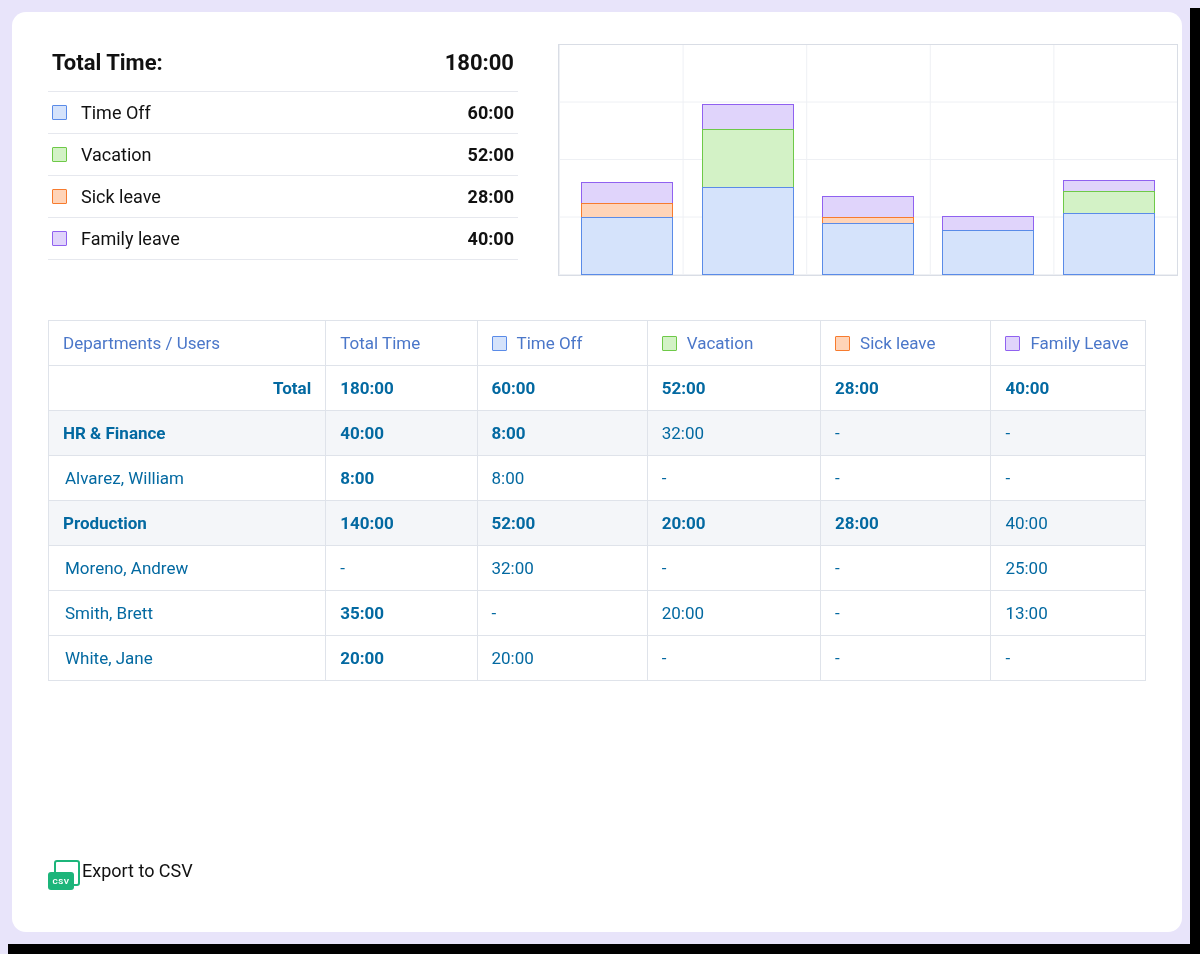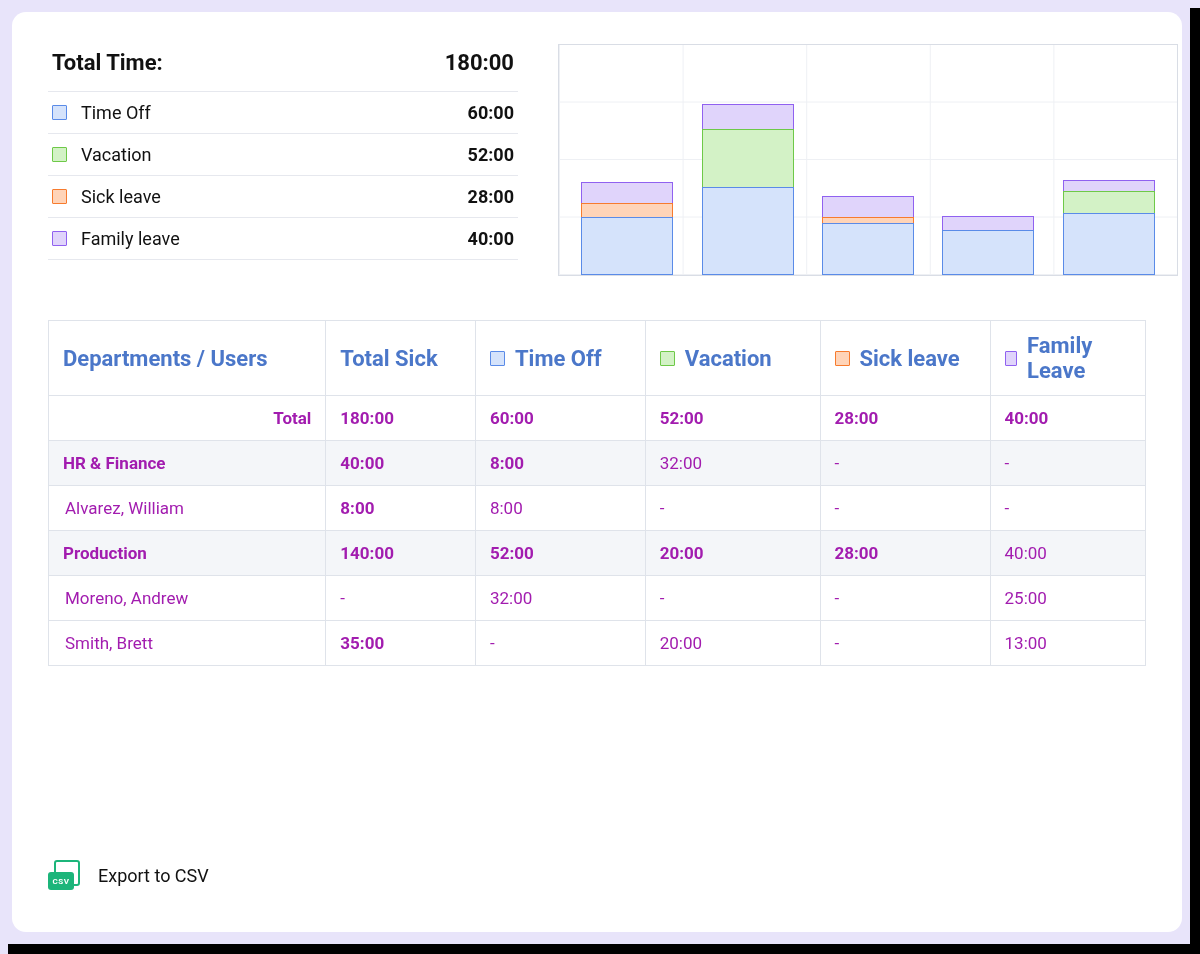--- a/index.html
+++ b/index.html
@@ -139,47 +139,47 @@
     border-collapse: separate;
     border-spacing: 0;
     border: 1px solid #dfe3ea;
     font-size: 17px;
   }
   .tbl th, .tbl td {
     border-bottom: 1px solid #dfe3ea;
     border-right: 1px solid #dfe3ea;
     padding: 12px 14px;
     text-align: left;
-    color: #a21caf;
+    color: #0369a1;
   }
   .tbl th:last-child, .tbl td:last-child { border-right: none; }
   .tbl thead th {
     color: #4b77c9;
-    font-weight: 700;
-    font-size: 22px;
+    font-weight: 400;
+    font-size: 17px;
   }
   .th-icon-wrap { display:flex; align-items:center; gap:10px; }
   .th-icon-wrap .th-label { color:#4b77c9; }
   .row-total td:first-child { text-align: right; font-weight: 700; }
   .row-total td { font-weight: 700; }
   .row-dept td { background: #f4f6f9; }
   .row-dept td:first-child { font-weight: 700; }
   .row-dept .bold { font-weight: 700; }
   .row-user td:first-child { padding-left: 16px; }
   .bold { font-weight: 700; }
   .tbl tr:last-child td { border-bottom: none; }
 
   
   .export-row {
     position: absolute;
     bottom: 42px;
     left: 36px;
     display: flex;
-    align-items: center;
-    gap: 16px;
+    align-items: flex-start;
+    gap: 0;
   }
   .csv-icon {
     width: 34px;
     height: 30px;
     position: relative;
   }
   .csv-back {
     position: absolute;
     top: 0; left: 6px;
     width: 26px; height: 26px;
@@ -291,21 +291,21 @@
         <col class="col-dept">
           <col class="col-total">
           <col class="col-cat">
           <col class="col-cat">
           <col class="col-cat">
           <col class="col-fam">
       </colgroup>
       <thead>
         <tr>
           <th><span>Departments / Users</span></th>
-          <th><span>Total Sick</span></th>
+          <th><span>Total Time</span></th>
           <th>
             <div class="th-icon-wrap">
               <span class="color-swatch sw-timeoff"></span>
               <span class="th-label">Time Off</span>
             </div>
           </th>
           <th>
             <div class="th-icon-wrap">
               <span class="color-swatch sw-vacation"></span>
               <span class="th-label">Vacation</span>
@@ -367,20 +367,28 @@
             <td>25:00</td>
           </tr>
           <tr class="row-user">
             <td>Smith, Brett</td>
             <td class="bold">35:00</td>
             <td>-</td>
             <td>20:00</td>
             <td>-</td>
             <td>13:00</td>
           </tr>
+          <tr class="row-user">
+            <td>White, Jane</td>
+            <td class="bold">20:00</td>
+            <td>20:00</td>
+            <td>-</td>
+            <td>-</td>
+            <td>-</td>
+          </tr>
         </tbody>
     </table>
 
     <div class="export-row">
       <div class="csv-icon">
         <div class="csv-back"></div>
         <div class="csv-front">CSV</div>
       </div>
       <span class="export-label">Export to CSV</span>
     </div>

